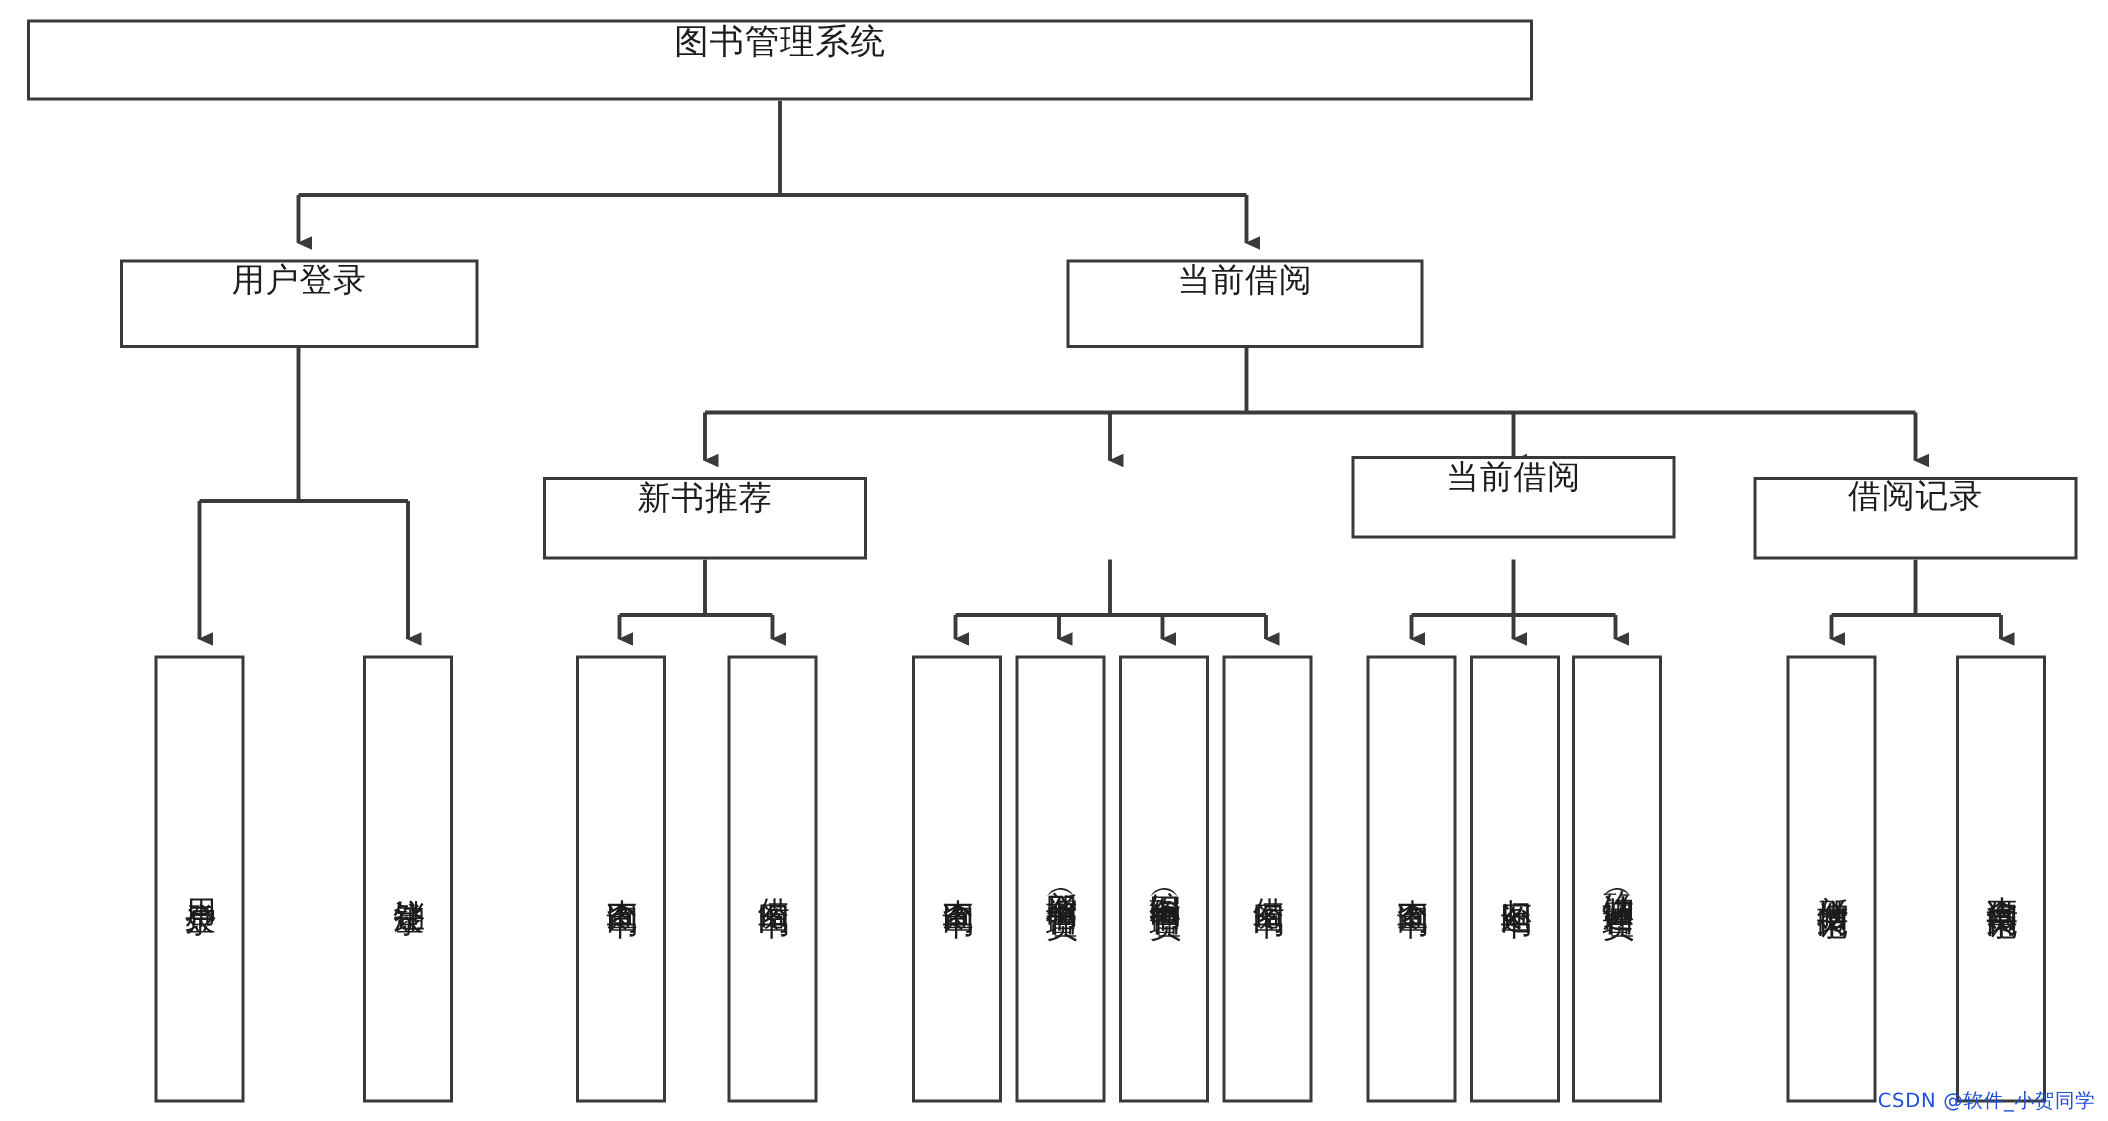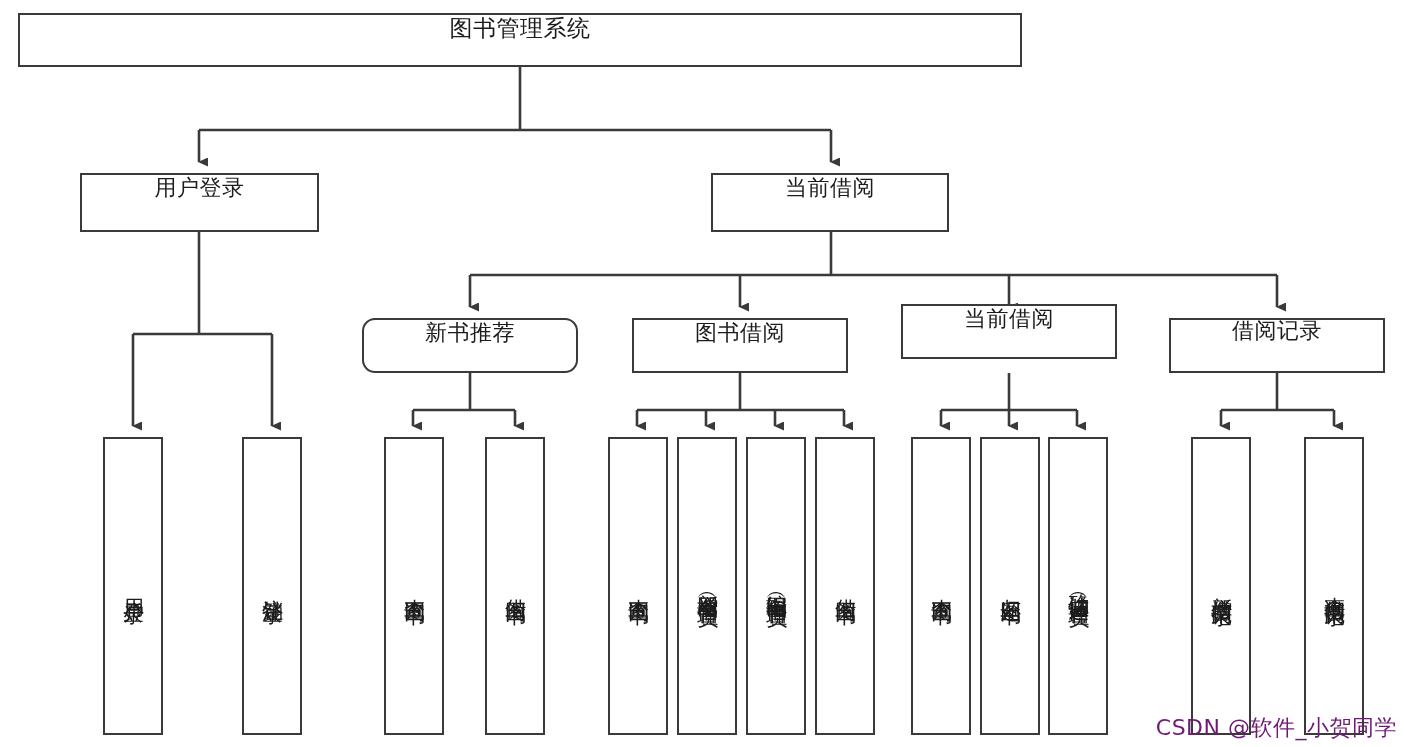--- a/index.html
+++ b/index.html
@@ -56,22 +56,22 @@
     line-height: 1.32;
     letter-spacing: 2px;
     white-space: nowrap;
     max-height: 270px;
   }
   .node.root .label { font-size: 23px; }
   .watermark {
     position: absolute;
     right: 8px;
     bottom: 4px;
-    font-size: 22px;
-    color: #701a75;
+    font-size: 13px;
+    color: #1d4ed8;
     white-space: nowrap;
     letter-spacing: 0.5px;
   }
 </style>
 </head>
 <body>
 
 <div id="canvas">
 
   <svg class="wires" viewBox="0 0 1405 747">
@@ -128,25 +128,22 @@
     <span class="label">图书管理系统</span>
   </div>
 
   <div class="node horiz" style="left:80px; top:173px; width:239px; height:59px;">
     <span class="label">用户登录</span>
   </div>
   <div class="node horiz" style="left:711px; top:173px; width:238px; height:59px;">
     <span class="label">当前借阅</span>
   </div>
 
-  <div class="node horiz" style="left:362px; top:318px; width:216px; height:55px;border-radius:13px;">
+  <div class="node horiz" style="left:362px; top:318px; width:216px; height:55px;">
     <span class="label">新书推荐</span>
-  </div>
-  <div class="node horiz" style="left:632px; top:318px; width:216px; height:55px;">
-    <span class="label">图书借阅</span>
   </div>
   <div class="node horiz" style="left:901px; top:304px; width:216px; height:55px;">
     <span class="label">当前借阅</span>
   </div>
   <div class="node horiz" style="left:1169px; top:318px; width:216px; height:55px;font-family:Liberation Mono, monospace;">
     <span class="label">借阅记录</span>
   </div>
 
   <div class="node vert" style="left:103px; top:437px; width:60px; height:298px;">
     <span class="label">用户登录</span>

